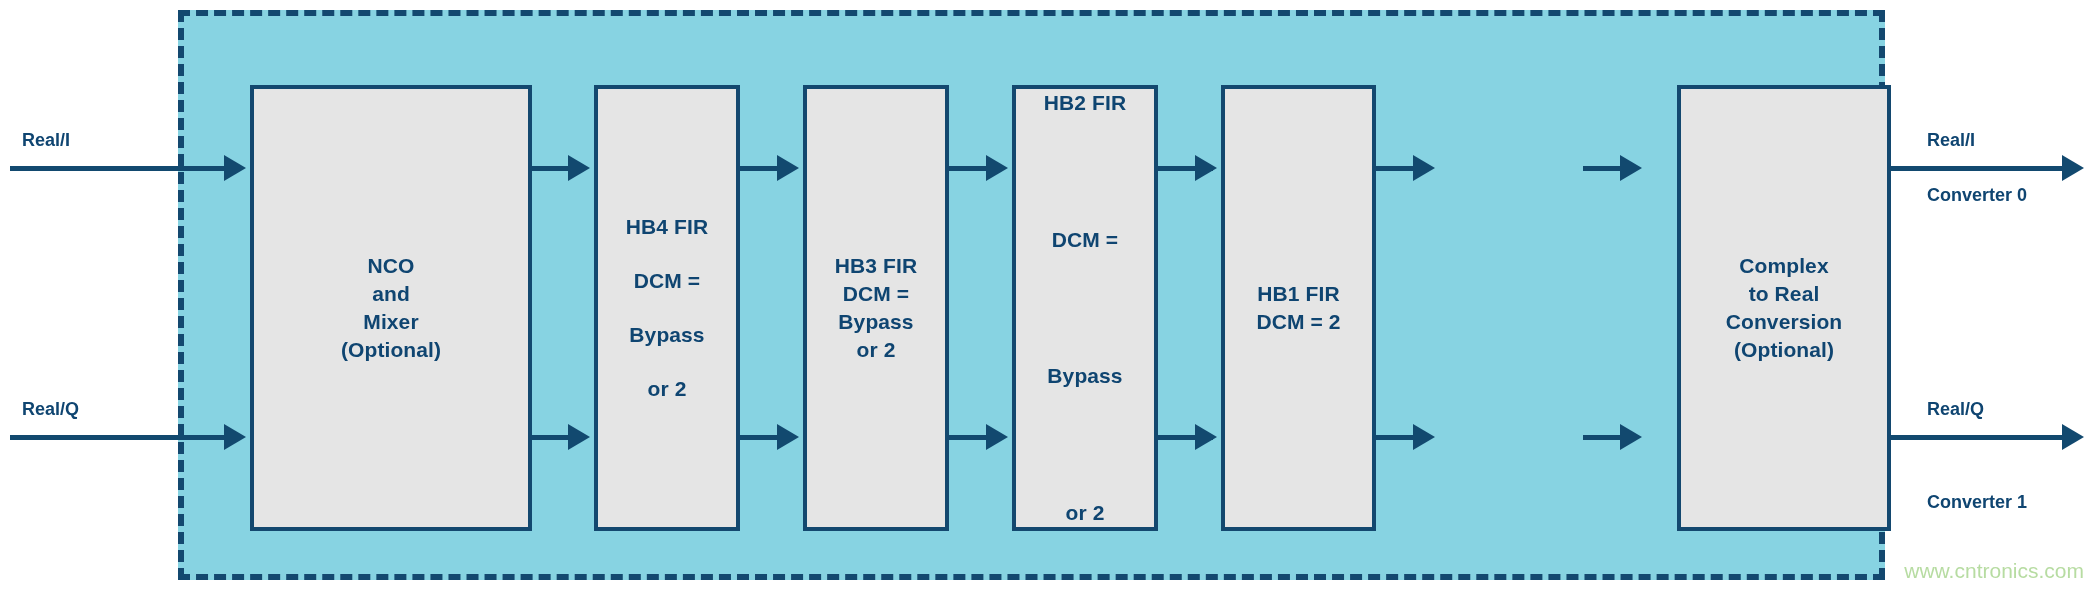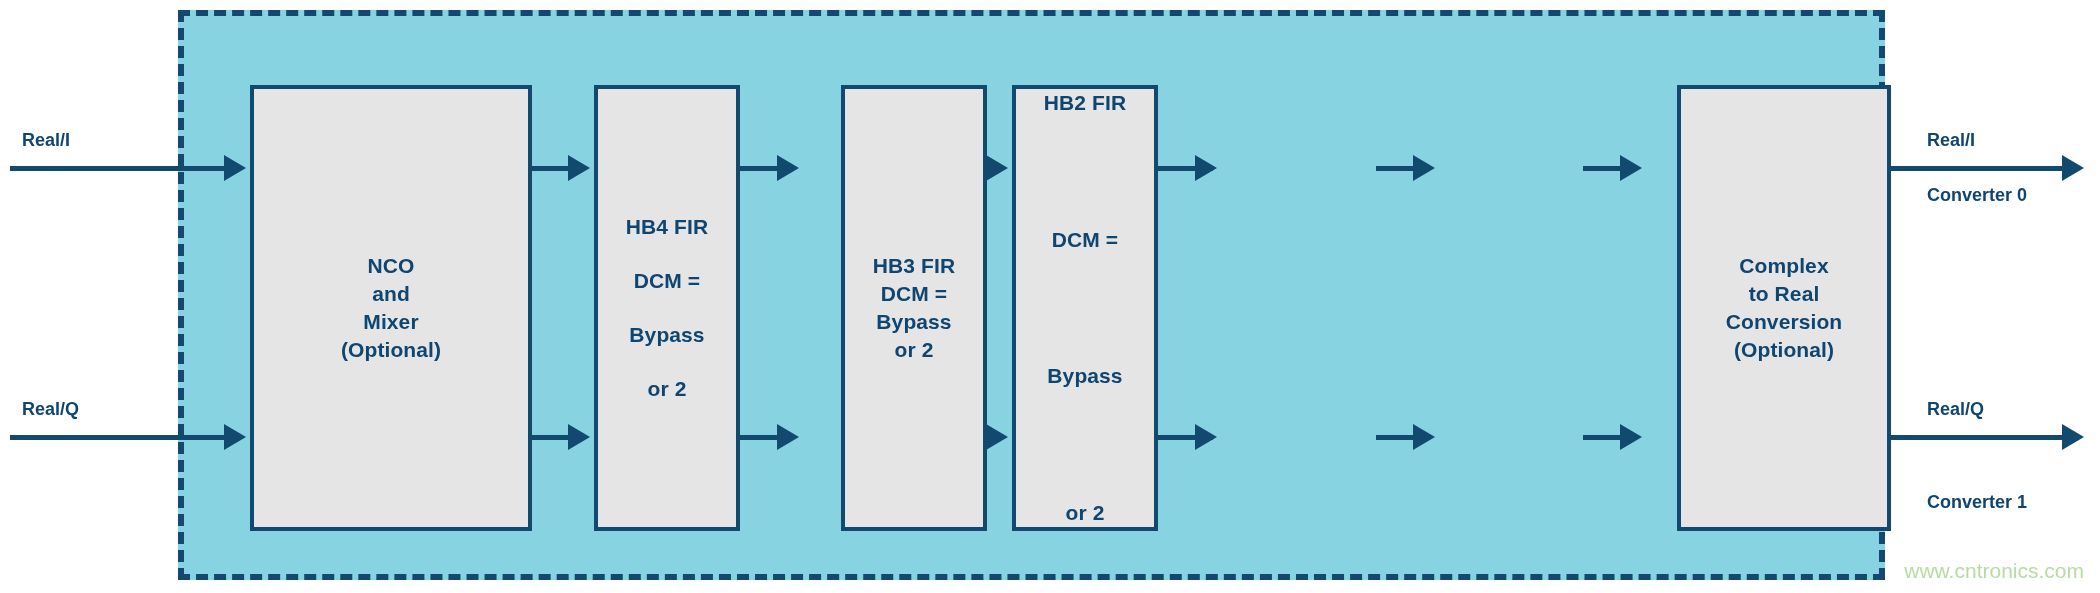--- a/index.html
+++ b/index.html
@@ -48,21 +48,21 @@
     font-weight: bold;
     font-size: 21px;
     line-height: 28px;
     text-align: center;
     letter-spacing: 0.1px;
   }
   .block .ln { display: block; white-space: nowrap; }
 
   .blk-nco      { left: 250px;  top: 85px; width: 282px;  height: 446px; }
   .blk-hb4      { left: 594px;  top: 85px; width: 146px;  height: 446px; gap: 26px; }
-  .blk-hb3      { left: 841px;  top: 85px; width: 146px;  height: 446px; }
+  .blk-hb3      { left: 803px;  top: 85px; width: 146px;  height: 446px; }
   .blk-hb2      { left: 1012px; top: 85px; width: 146px;  height: 446px; justify-content: space-between; }
   .blk-hb1      { left: 1221px; top: 85px; width: 155px;  height: 446px; }
   .blk-gain     { left: 1439px; top: 85px; width: 144px;  height: 446px; }
   .blk-complex  { left: 1646px; top: 85px; width: 214px;  height: 446px; margin-left: 31px; }
 
   
   .sig-line {
     position: absolute;
     height: 5px;
     background: #12496f;
@@ -172,20 +172,24 @@
     <span class="ln">or 2</span>
   </div>
 
   <div class="block blk-hb2">
     <span class="ln">HB2 FIR</span>
     <span class="ln">DCM =</span>
     <span class="ln">Bypass</span>
     <span class="ln">or 2</span>
   </div>
 
+  <div class="block blk-hb1">
+    <span class="ln">HB1 FIR</span>
+    <span class="ln">DCM = 2</span>
+  </div>
 
 
   <div class="block blk-complex">
     <span class="ln">Complex</span>
     <span class="ln">to Real</span>
     <span class="ln">Conversion</span>
     <span class="ln">(Optional)</span>
   </div>
 
   <div class="edge-label" style="left:22px; top:130px;">Real/I</div>

